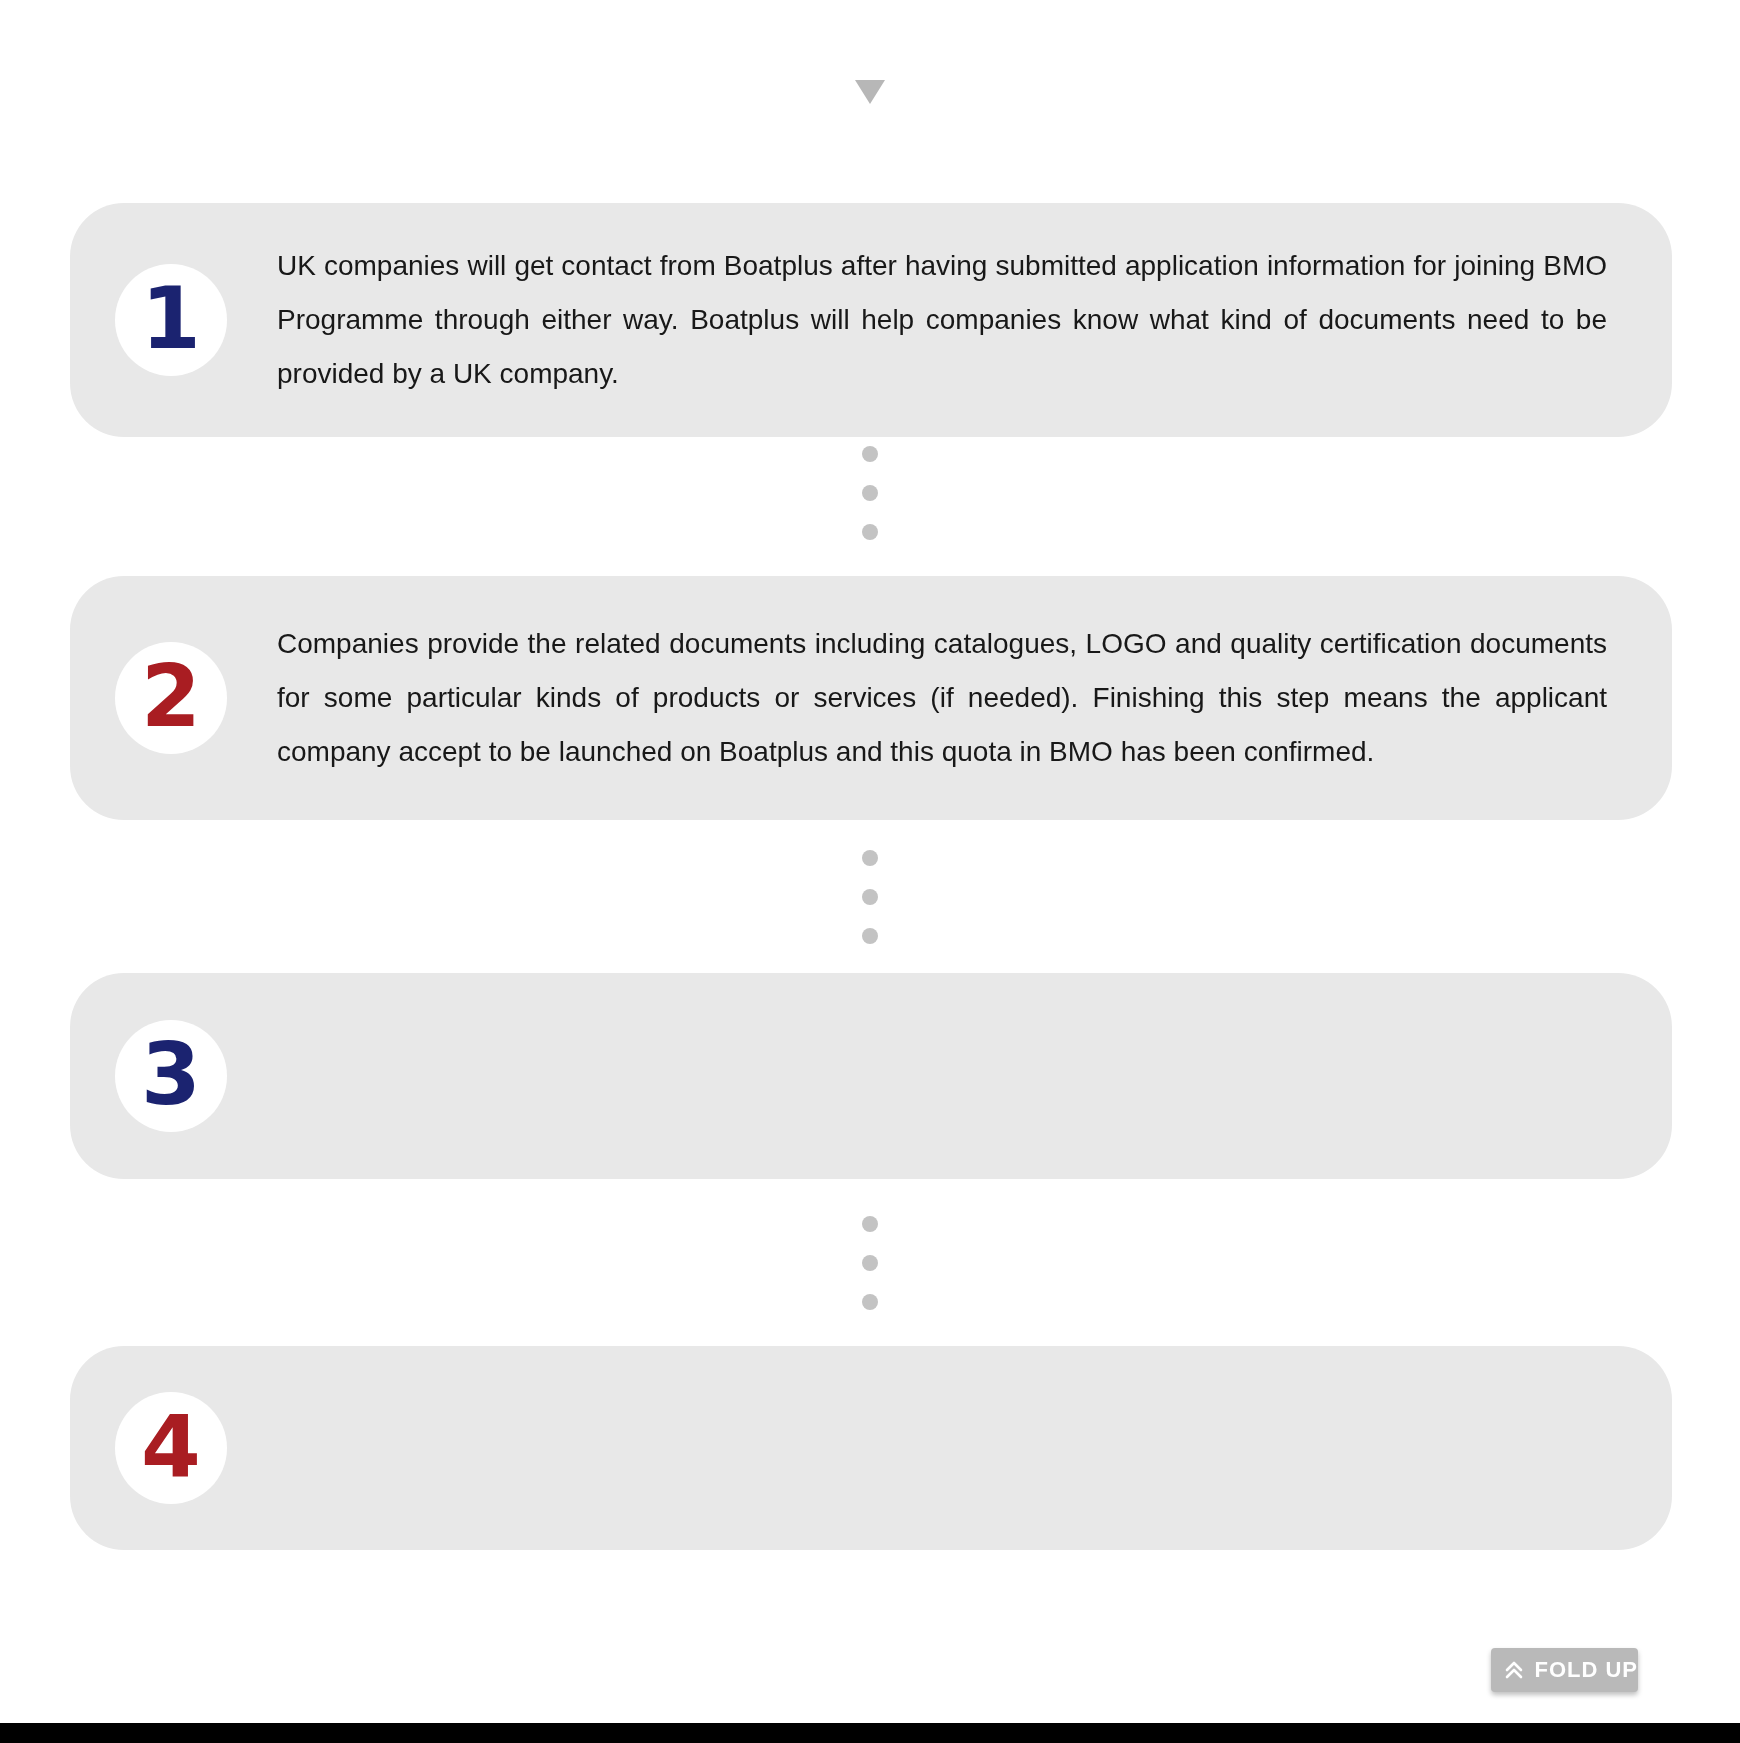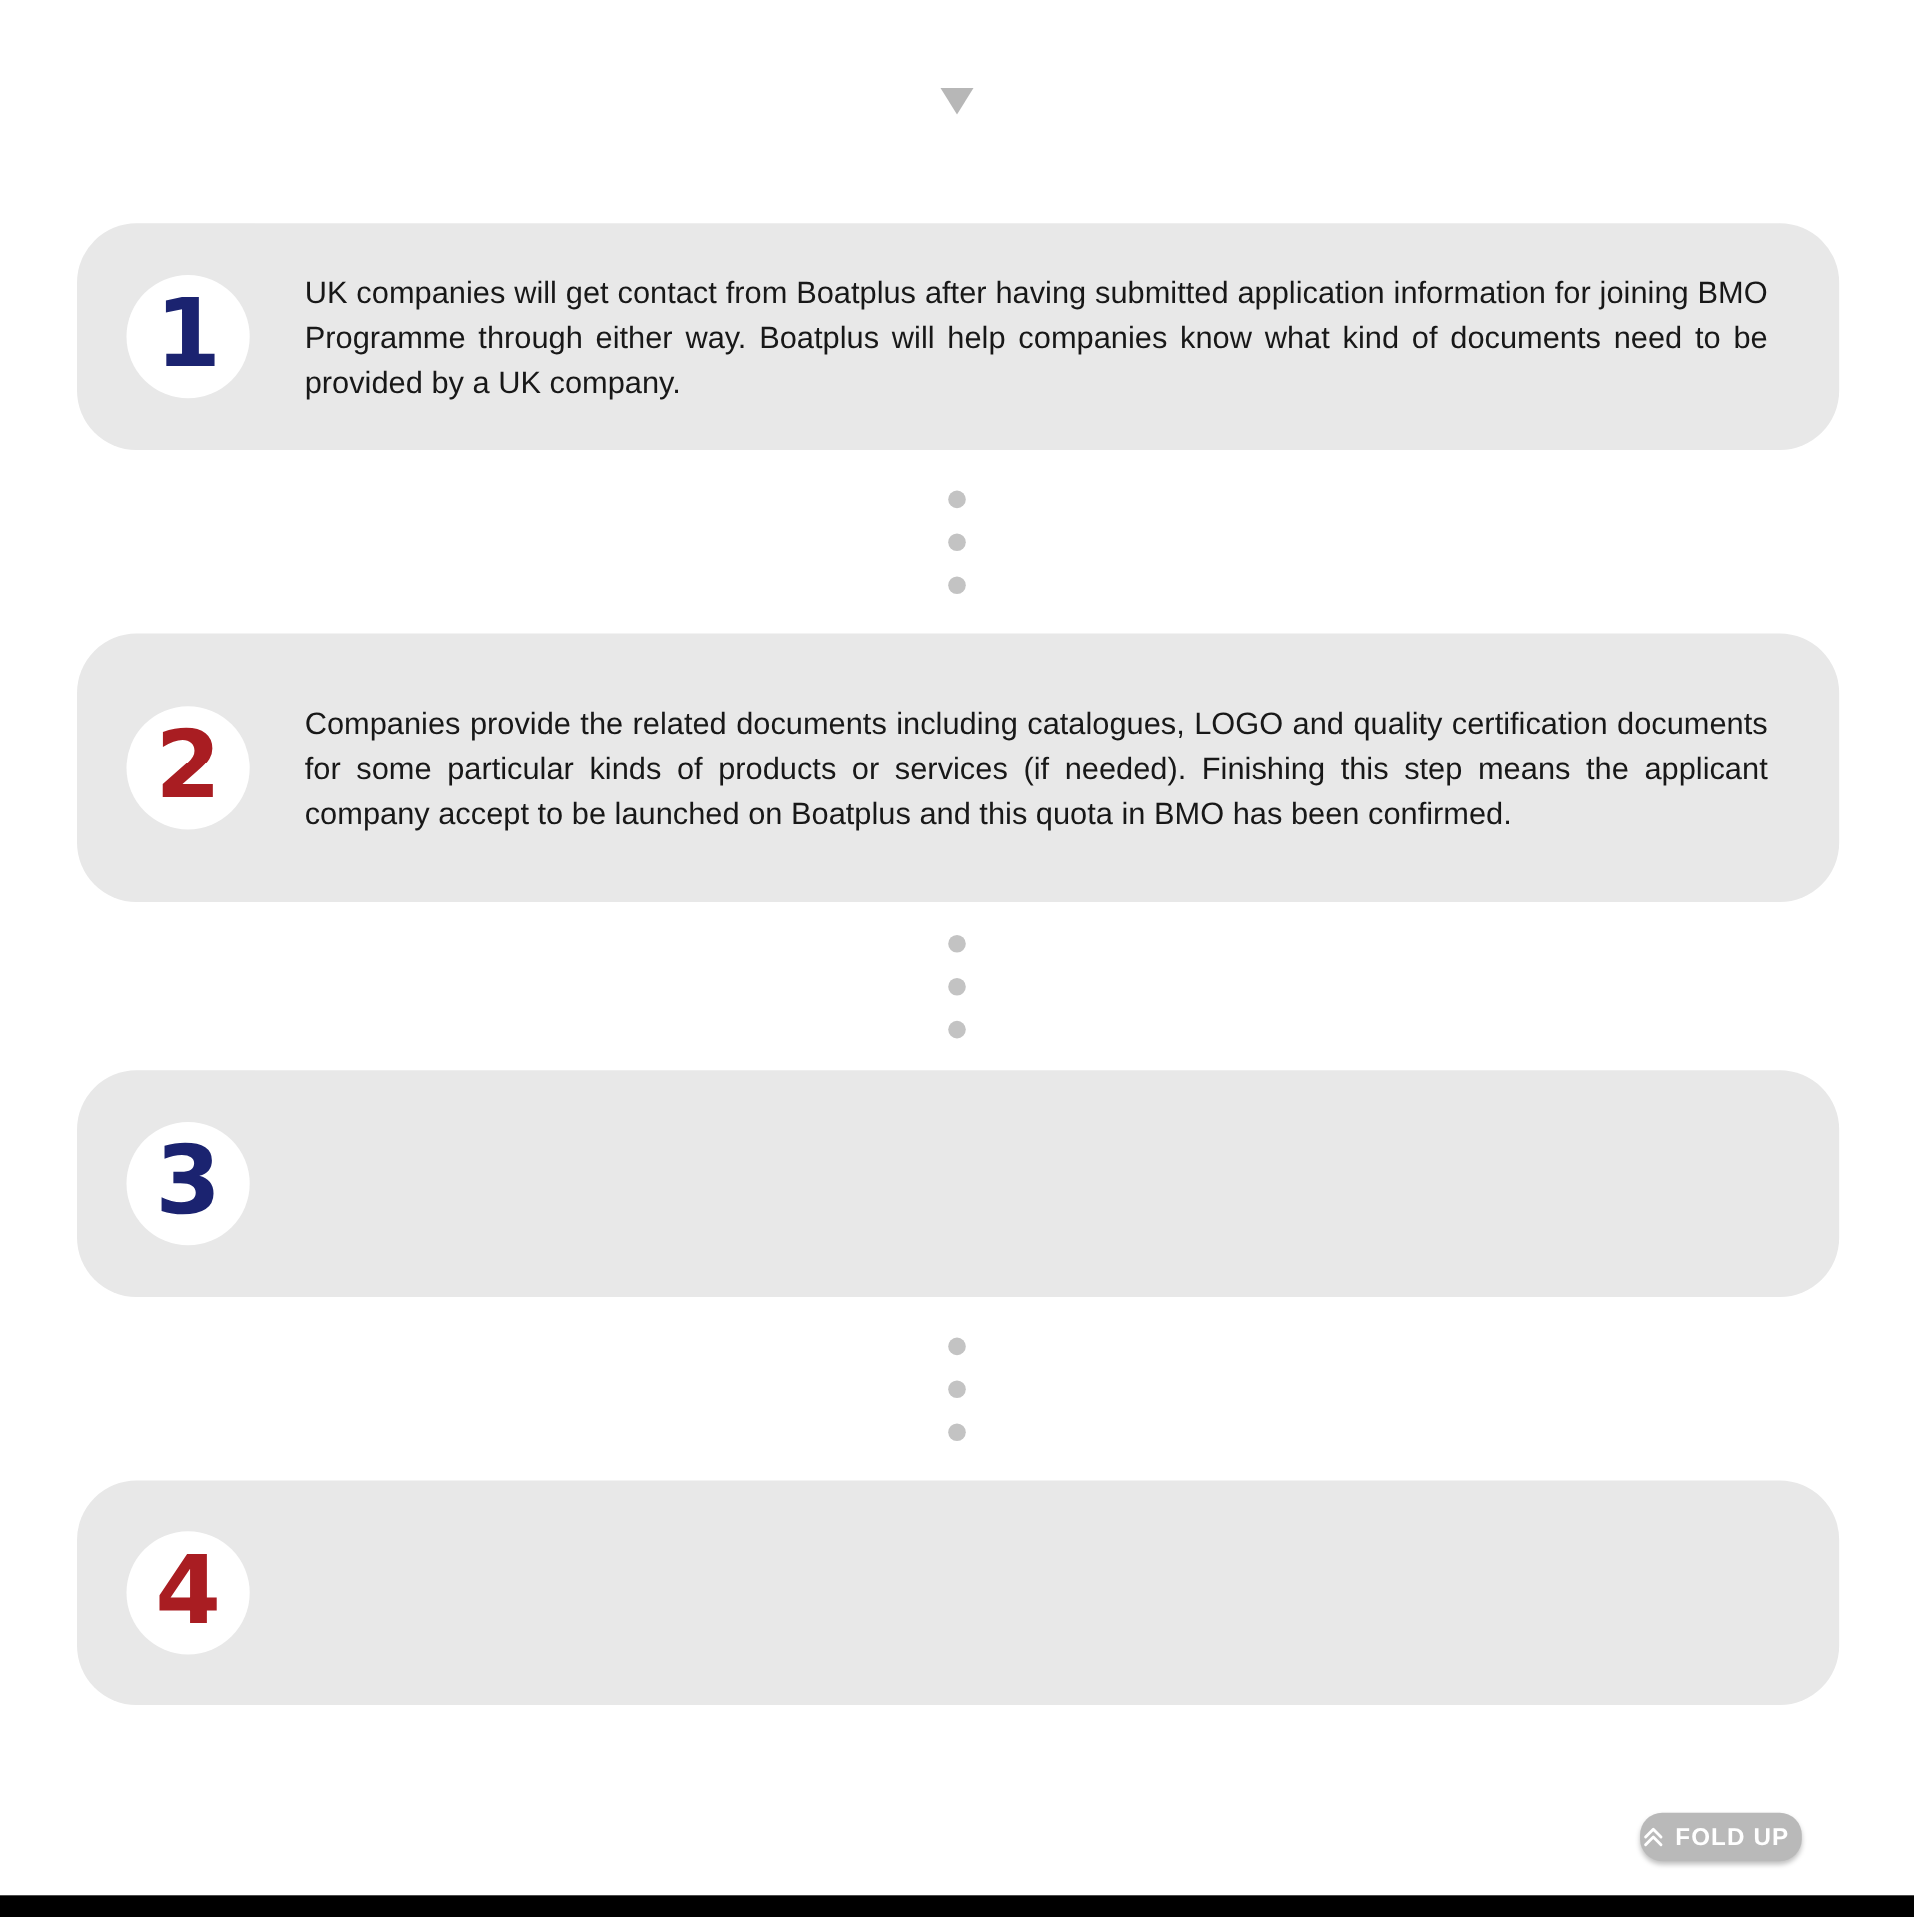--- a/index.html
+++ b/index.html
@@ -46,21 +46,21 @@
   .step-number{
     font-size:86px;
     font-weight:bold;
     font-family:"DejaVu Sans","Liberation Sans",sans-serif;
     line-height:1;
     transform:translateY(-2px);
   }
   .step-text{
     flex:1;
     font-size:28px;
-    line-height:41px;
+    line-height:54px;
     color:#181818;
     text-align:justify;
   }
   .dot-group{
     position:absolute;
     left:862px;
     width:16px;
     display:flex;
     flex-direction:column;
     align-items:center;
@@ -74,25 +74,25 @@
     background:#c3c3c3;
     margin-bottom:23px;
   }
   .dot:last-child{margin-bottom:0;}
   .fold-up-btn{
     position:absolute;
     left:1491px;top:1648px;
     width:147px;height:44px;
     background:#b9b9b9;
     border:none;
-    border-radius:20px;
+    border-radius:4px;
     box-shadow:0 3px 5px rgba(0,0,0,0.25);
     display:flex;
     align-items:center;
-    justify-content:flex-start;
+    justify-content:flex-end;
     gap:8px;
     cursor:pointer;
     padding:0;
   }
   .fold-up-label{
     color:#ffffff;
     font-size:22px;
     font-weight:bold;
     letter-spacing:1px;
     font-family:"Liberation Sans",sans-serif;

